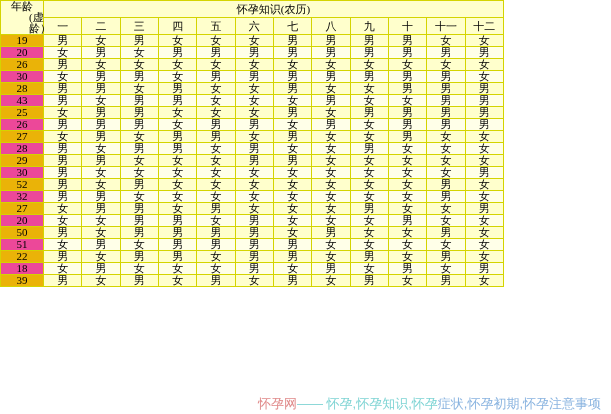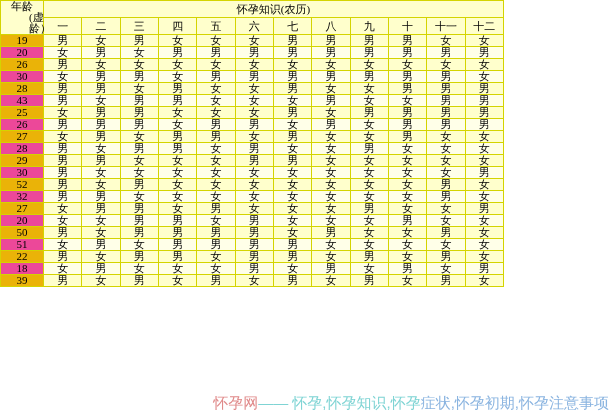--- a/index.html
+++ b/index.html
@@ -74,23 +74,23 @@
     background: #ffffcc;
   }
   tr.row-alt td {
     background: #ffffe8;
   }
   tr.row-alt td.age-cell {
     background: #ec4899;
   }
   .watermark {
     position: absolute;
-    right: 2px;
+    right: 10px;
     bottom: 1px;
-    font-size: 15px;
+    font-size: 13px;
     color: #7fd4d4;
     letter-spacing: 0;
     white-space: nowrap;
     font-family: "Liberation Sans", sans-serif;
   }
   .watermark .wm-red { color: #e08a8a; }
   .watermark .wm-blue { color: #8ab4e0; }
 </style>
 </head>
 <body>

